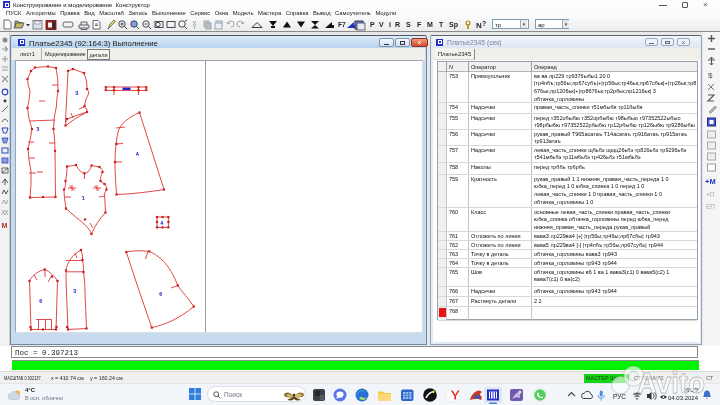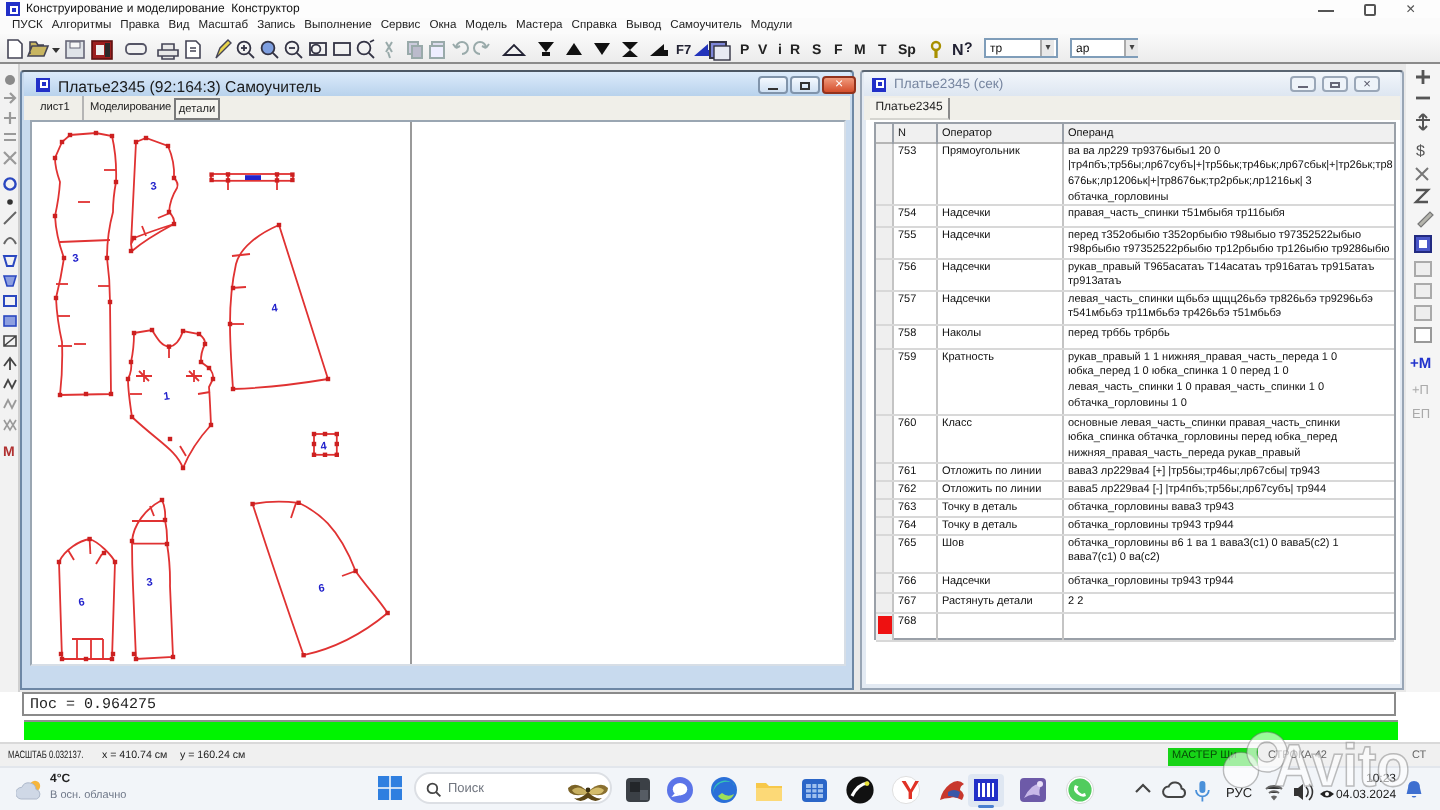--- a/index.html
+++ b/index.html
@@ -157,21 +157,21 @@
     <text x="3" y="177" font-size="6.5" fill="#aaa" font-family="Liberation Sans">ЕП</text>
   </svg>
 </div>
 
 <div class="abs" id="lwin" style="left:10px;top:35px;width:417px;height:310px;background:#c8daee;border:1px solid #6d87a5;border-top-color:#4d5864;border-radius:2px 2px 0 0;">
 
   <div class="abs" style="left:1px;top:0;width:413px;height:12px;background:linear-gradient(#dcebfb,#b8d2ec);">
     <div class="abs" style="left:6px;top:2.5px;width:7px;height:7px;background:#2230c8;"></div>
     <div class="abs" style="left:7.5px;top:4px;width:4px;height:4px;background:#fff;"></div>
     <div class="abs" style="left:8.5px;top:5px;width:2px;height:2px;background:#2230c8;"></div>
-    <div class="abs" style="left:17px;top:2.5px;font-size:7.8px;color:#1a1a1a;white-space:nowrap;">Платье2345 (92:164:3) Самоучитель</div>
+    <div class="abs" style="left:17px;top:2.5px;font-size:7.8px;color:#1a1a1a;white-space:nowrap;">Платье2345 (92:164:3) Выполнение</div>
 
     <div class="abs" style="left:367px;top:1.5px;width:15px;height:9px;background:linear-gradient(#f4f9ff,#cfe0f2);border:1px solid #8094ab;border-radius:2px;">
         <div class="abs" style="left:4px;top:5px;width:5px;height:1.5px;background:#333;"></div>
       </div>
     <div class="abs" style="left:383px;top:1.5px;width:15px;height:9px;background:linear-gradient(#f4f9ff,#cfe0f2);border:1px solid #8094ab;border-radius:2px;">
         <div class="abs" style="left:4px;top:2px;width:5px;height:4px;border:1px solid #333;"></div>
       </div>
     <div class="abs" style="left:399px;top:1.5px;width:17px;height:9px;background:linear-gradient(#f09a7c,#d44e2c);border:1px solid #92321c;border-radius:2px;color:#fff;font-size:7px;line-height:8px;text-align:center;">×</div>
   </div>
 
@@ -441,21 +441,21 @@
       <div class="abs" style="left:96px;top:0.5px;white-space:nowrap;">2 2</div>
     </div>
     <div class="abs" style="left:0;top:245px;width:259px;height:14px;border-bottom:1px solid #d8d8d8;">
       <div class="abs" style="left:0.5px;top:1px;width:7px;height:9px;background:#ee1111;"></div>
       <div class="abs" style="left:11px;top:0.5px;">768</div>
     </div>
   </div>
 </div>
 
 <div class="abs" style="left:11px;top:346px;width:687px;height:12px;background:#fff;border:1px solid #8a8a8a;">
-  <div class="abs" style="left:3px;top:1.5px;font-family:'Liberation Mono',monospace;font-size:7.5px;color:#222;">Пос = 0.964275</div>
+  <div class="abs" style="left:3px;top:1.5px;font-family:'Liberation Mono',monospace;font-size:7.5px;color:#222;">Пос = 0.397213</div>
 </div>
 
 <div class="abs" style="left:12px;top:359.5px;width:687px;height:10.5px;background:#00f400;border-top:1px solid #8f8f8f;"></div>
 
 <div class="abs" style="left:0;top:371px;width:720px;height:11.5px;background:#f0f0f0;border-top:1px solid #d9d9d9;">
   <div class="abs" style="left:4px;top:3px;font-size:5.3px;color:#222;white-space:nowrap;transform:scale(0.73,1);transform-origin:0 0;">МАСШТАБ 0.032137.</div>
     <div class="abs" style="left:51px;top:3px;font-size:5.3px;color:#222;white-space:nowrap;">х = 410.74 см</div>
     <div class="abs" style="left:90px;top:3px;font-size:5.3px;color:#222;white-space:nowrap;">y = 160.24 см</div>
   <div class="abs" style="left:584px;top:1.5px;width:45px;height:9px;background:#17d417;font-size:5.5px;color:#073;line-height:9px;padding-left:2px;color:#074a07;white-space:nowrap;">МАСТЕР Щи</div>
   <div class="abs" style="left:634px;top:3px;font-size:5.5px;color:#666;white-space:nowrap;">СТРОКА 42</div>

